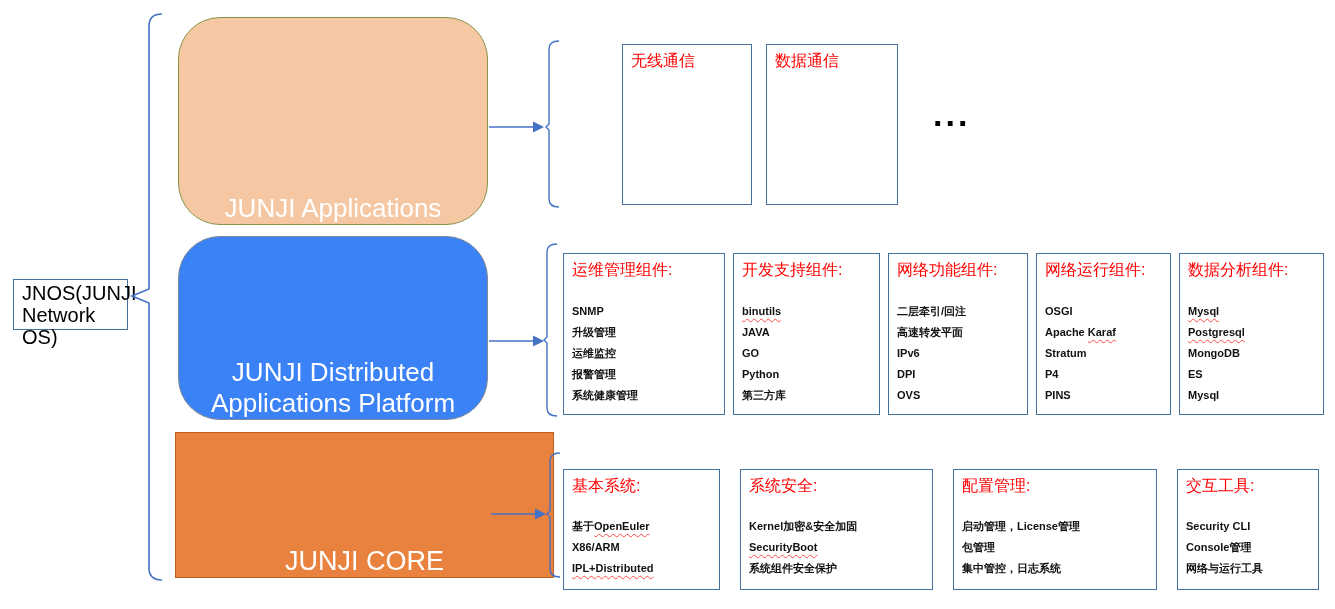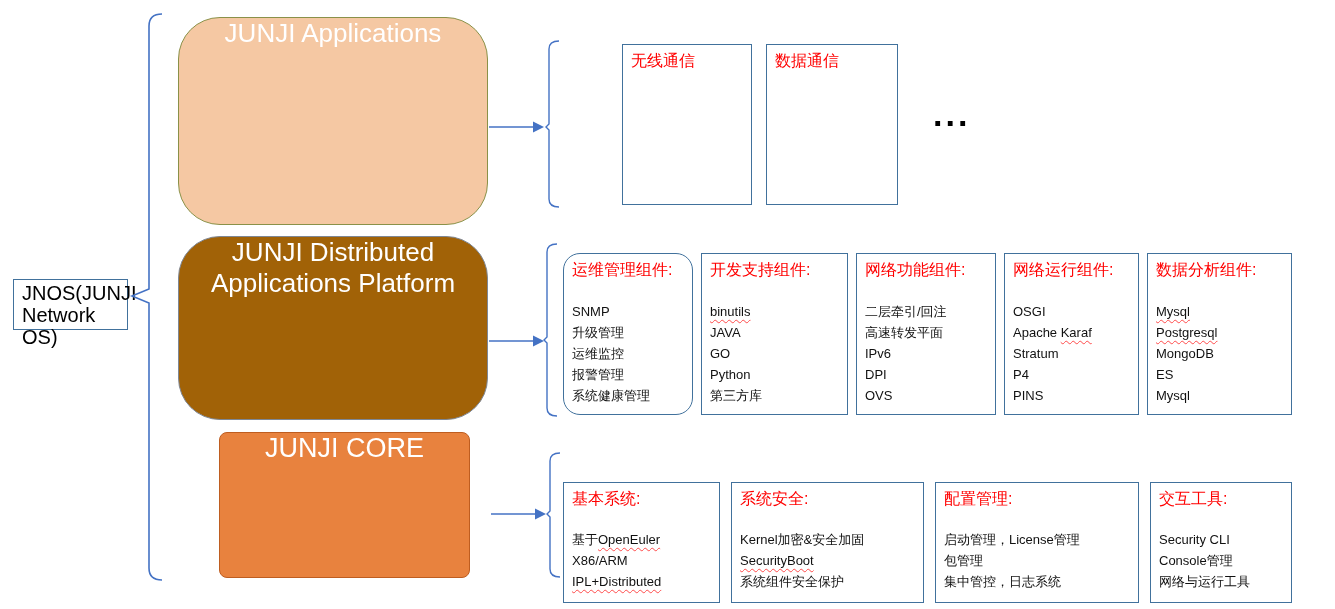--- a/index.html
+++ b/index.html
@@ -10,50 +10,50 @@
   
   #jnos-box{
     position:absolute;left:13px;top:279px;width:115px;height:51px;
     border:1.6px solid #41719C;background:#fff;box-sizing:border-box;
     font-size:20px;color:#000;line-height:22px;padding:2px 0 8px 8px;
   }
   
   svg.shape{position:absolute;overflow:visible;}
   
   .layer{
-    position:absolute;box-sizing:border-box;display:flex;align-items:flex-start;justify-content:center;
+    position:absolute;box-sizing:border-box;display:flex;align-items:flex-end;justify-content:center;
     text-align:center;color:#ffffff;font-weight:400;
   }
   #layer-0{left:178px;top:17px;width:310px;height:208px;border-radius:42px;font-size:26px;}
   #layer-1{left:178px;top:236px;width:310px;height:184px;border-radius:42px;font-size:26px;padding:0 26px;}
-  #layer-2{left:175px;top:432px;width:251px;height:146px;border-radius:8px;font-size:27px;margin-left:44px;}
+  #layer-2{left:175px;top:432px;width:379px;height:146px;border-radius:0;font-size:27px;}
   
   .crow{position:absolute;display:flex;}
   #row-0{left:578px;top:44px;height:161px;gap:14px;padding-left:44px;}
   #row-1{left:563px;top:253px;height:162px;gap:8px;}
-  #row-2{left:563px;top:482px;height:121px;gap:11px;}
+  #row-2{left:563px;top:469px;height:121px;gap:20px;}
   #row-0 .cbox:nth-child(1){width:130px;}
   #row-0 .cbox:nth-child(2){width:132px;}
-  #row-1 .cbox:nth-child(1){width:130px;border-radius:17px;}
+  #row-1 .cbox:nth-child(1){width:162px;}
   #row-1 .cbox:nth-child(2){width:147px;}
   #row-1 .cbox:nth-child(3){width:140px;}
   #row-1 .cbox:nth-child(4){width:135px;}
   #row-1 .cbox:nth-child(5){width:145px;}
   #row-2 .cbox:nth-child(1){width:157px;}
   #row-2 .cbox:nth-child(2){width:193px;}
   #row-2 .cbox:nth-child(3){width:204px;}
   #row-2 .cbox:nth-child(4){width:142px;}
   .cbox{
     box-sizing:border-box;background:#fff;border:1.6px solid #41719C;
     padding:5px 8px;overflow:hidden;
   }
   .cbox .hdr{color:#FF0000;font-size:16px;line-height:22px;white-space:nowrap;}
   .cbox .items{margin-top:20px;}
   #row-2 .cbox .items{margin-top:19px;}
-  .cbox .item{font-size:13px;line-height:21px;color:#111;white-space:nowrap;}
+  .cbox .item{font-size:11px;line-height:21px;color:#111;white-space:nowrap;font-weight:bold;}
   .wavy{
     text-decoration-line:underline;text-decoration-style:wavy;
     text-decoration-color:#FF4B4B;text-decoration-thickness:1px;text-underline-offset:3px;
   }
   
   #ellipsis{position:absolute;left:933px;top:94px;font-size:34px;font-weight:800;color:#000;letter-spacing:3px;line-height:40px;}
 </style>
 </head>
 <body>
 
@@ -64,21 +64,21 @@
     <div>Network OS)</div>
   </div>
 
   <svg class="shape" style="left:125px;top:12px;" width="40" height="570" viewBox="0 0 40 570">
     <path d="M 37 2 Q 24 2 24 14 L 24 277 L 7 284 L 24 291 L 24 556 Q 24 568 37 568" fill="none" stroke="#4472C4" stroke-width="1.6"></path>
   </svg>
 
   <div class="layer" id="layer-0" style="background: rgb(245, 200, 163); border: 1.6px solid rgb(138, 145, 72);">
     <span>JUNJI Applications</span>
   </div>
-  <div class="layer" id="layer-1" style="background: #a16207; border: 1.6px solid rgb(126, 135, 149);">
+  <div class="layer" id="layer-1" style="background: #3b82f6; border: 1.6px solid rgb(126, 135, 149);">
     <span>JUNJI Distributed Applications Platform</span>
   </div>
   <div class="layer" id="layer-2" style="background: rgb(232, 130, 62); border: 1.6px solid rgb(190, 93, 32);">
     <span>JUNJI CORE</span>
   </div>
 
   <svg class="shape" style="left:489px;top:119px;" width="56" height="16" viewBox="0 0 56 16">
     <line x1="0" y1="8" x2="44" y2="8" stroke="#4472C4" stroke-width="1.6"></line>
     <polygon points="44,2.5 55,8 44,13.5" fill="#4472C4"></polygon>
   </svg>

